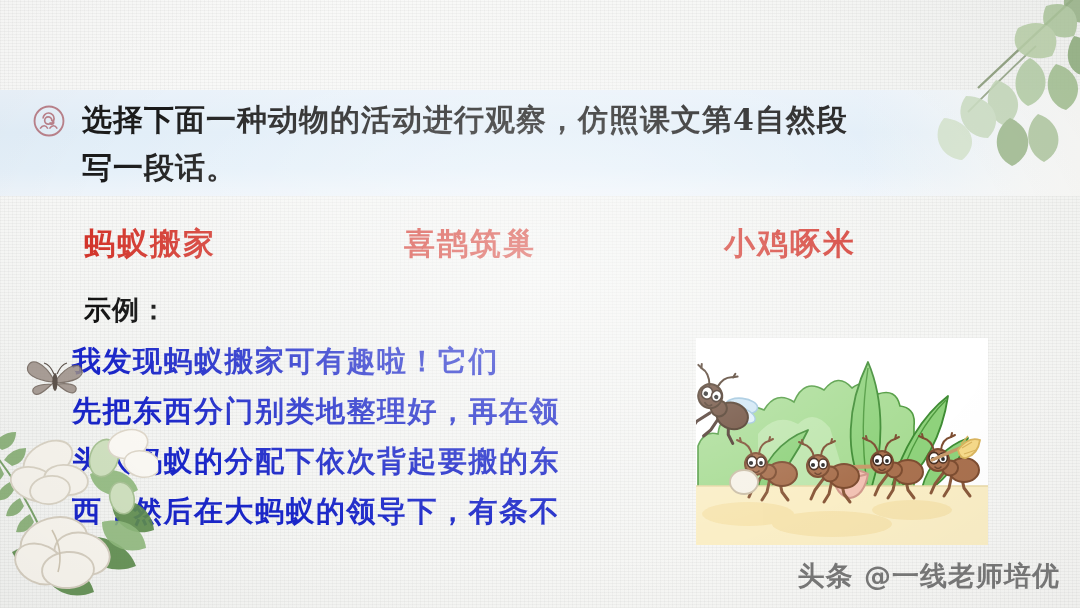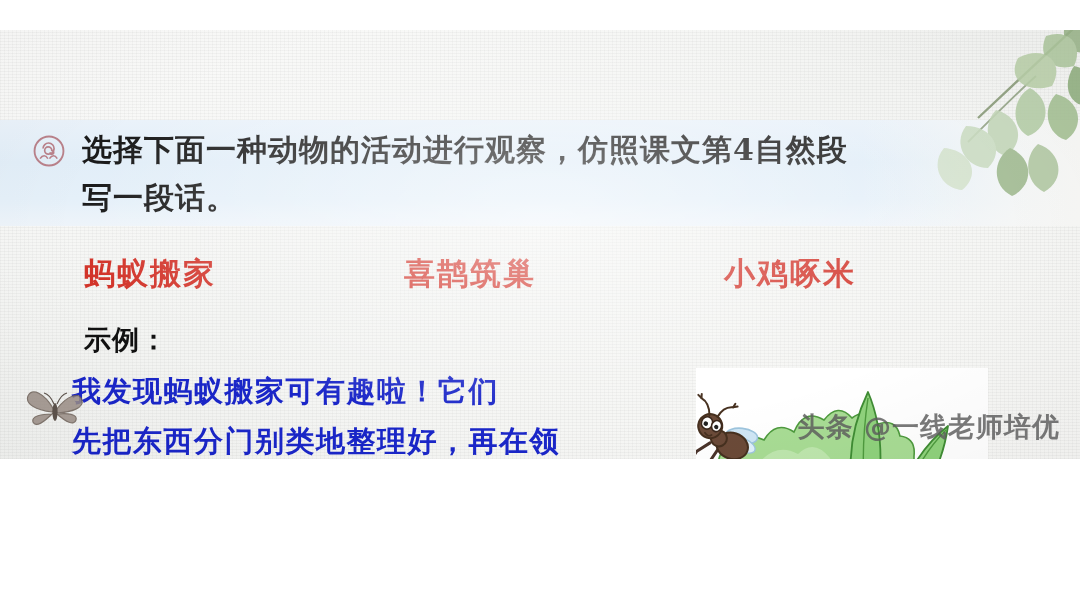--- a/index.html
+++ b/index.html
@@ -6,24 +6,23 @@
   * { margin:0; padding:0; box-sizing:border-box; }
 
   html, body {
     width:1080px; height:608px;
     overflow:hidden;
     font-family:"Liberation Sans", sans-serif;
   }
 
   #slide {
     position:relative;
-    width:1080px; height:429px;
+    width:1080px; height:608px;
     background:#fde047;
     overflow:hidden;
-    margin-top:30px;
   }
 
   
   .texture {
     position:absolute; inset:0;
     background-color:#f6f6f4;
     background-image:
       repeating-linear-gradient(0deg,
         rgba(0,0,0,0.030) 0px, rgba(0,0,0,0.030) 1px,
         rgba(255,255,255,0) 1px, rgba(255,255,255,0) 3px),

